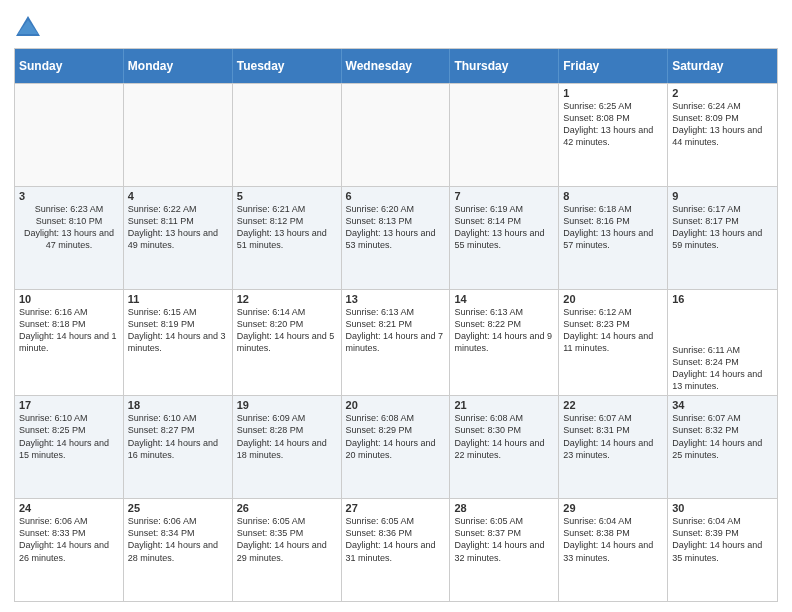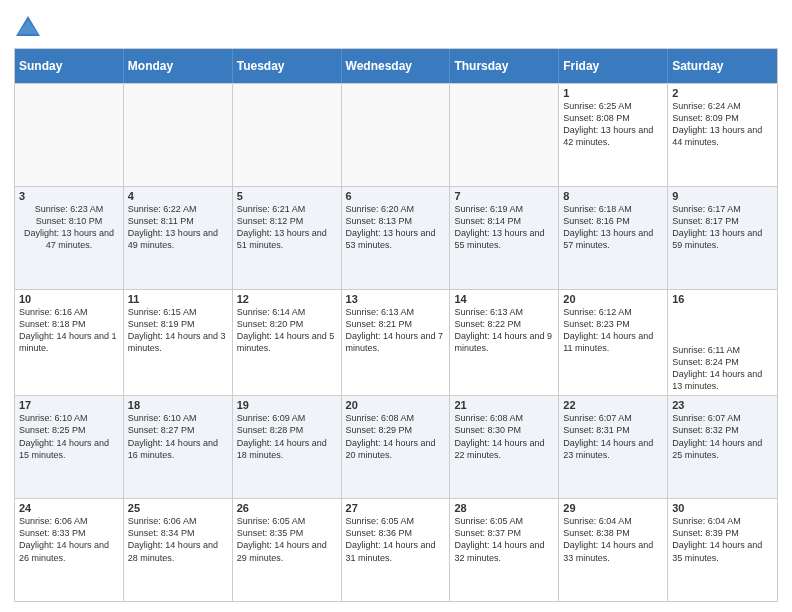--- a/index.html
+++ b/index.html
@@ -286,21 +286,21 @@
 Sunset: 8:30 PM
 Daylight: 14 hours and 22 minutes.</div>
           </div>
           <div class="cal-cell shaded">
             <span class="day-num">22</span>
             <div class="day-info" style="white-space: pre-line;">Sunrise: 6:07 AM
 Sunset: 8:31 PM
 Daylight: 14 hours and 23 minutes.</div>
           </div>
           <div class="cal-cell shaded">
-            <span class="day-num">23</span>
+            <span class="day-num">34</span>
             <div class="day-info" style="white-space: pre-line;">Sunrise: 6:07 AM
 Sunset: 8:32 PM
 Daylight: 14 hours and 25 minutes.</div>
           </div>
         </div>
         <div class="cal-row">
           <div class="cal-cell">
             <span class="day-num">24</span>
             <div class="day-info" style="white-space: pre-line;">Sunrise: 6:06 AM
 Sunset: 8:33 PM

